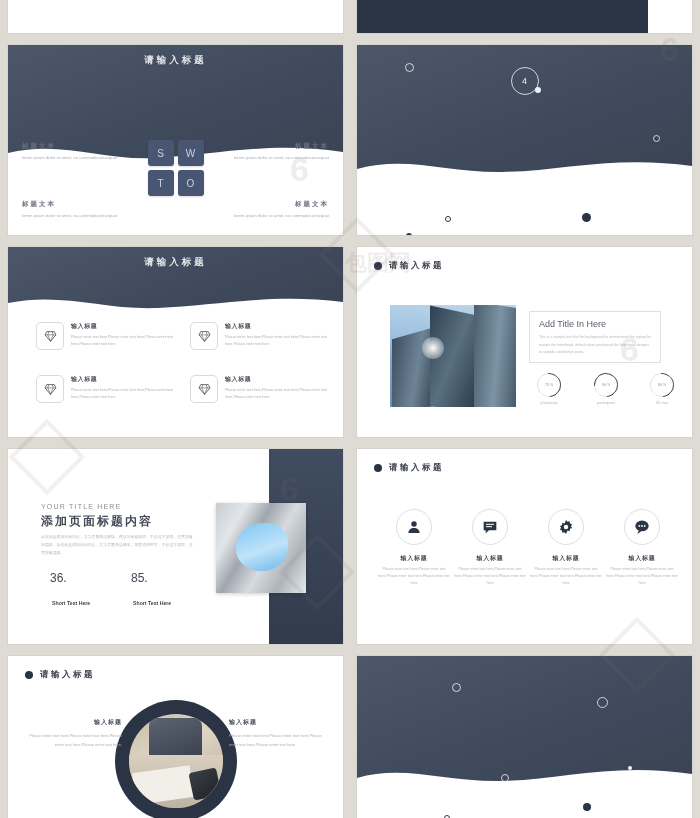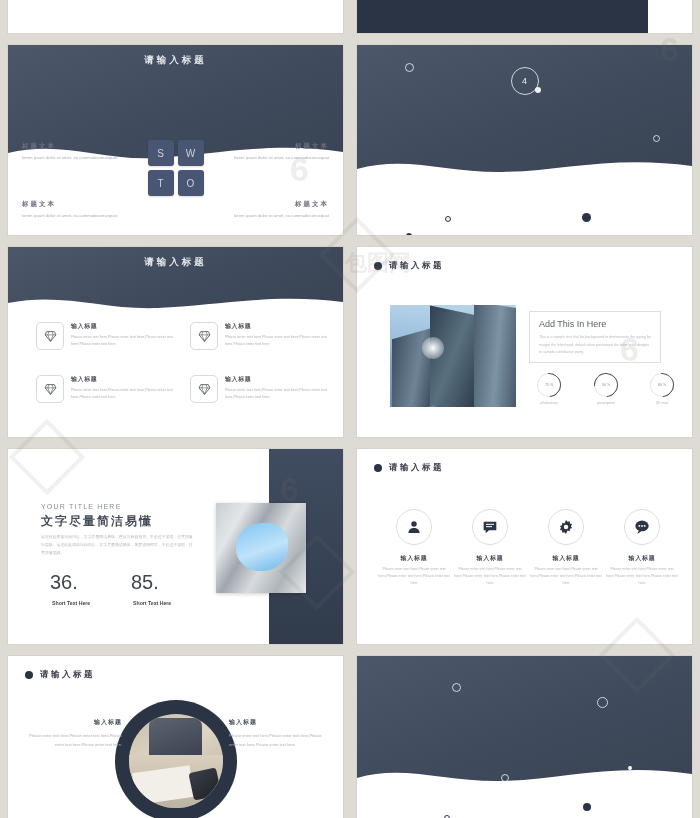--- a/index.html
+++ b/index.html
@@ -120,21 +120,21 @@
   }
   .ring-stat .rv{font-size:3.6px;color:#8d9199;transform:rotate(-40deg);}
   .ring-stat .rl{font-size:3.6px;color:#b2b5bc;}
 
   
   .darkpanel{position:absolute;right:0;top:0;width:22%;height:100%;
     background:linear-gradient(180deg,#404c60,#313b4c);}
   .ttl-eng{position:absolute;left:33px;top:54px;font-size:7px;color:#8a8f99;letter-spacing:1.2px;}
   .ttl-cn{position:absolute;left:33px;top:64px;font-size:12px;color:#444b57;letter-spacing:2px;font-weight:600;}
   .ttl-p{position:absolute;left:33px;top:84px;width:152px;font-size:3.9px;color:#b4b7be;line-height:2.1;}
-  .bignum{position:absolute;font-size:20px;color:#3f4650;font-weight:400;}
+  .bignum{position:absolute;font-size:12px;color:#3f4650;font-weight:400;}
   .bigsub{position:absolute;font-size:5.2px;color:#3f4650;font-weight:700;}
   .shot{position:absolute;overflow:hidden;box-shadow:0 1px 4px rgba(0,0,0,.2);}
   .shot .g1{position:absolute;inset:0;background:
      linear-gradient(120deg,#c9cdd2 0%,#e3e6e9 22%,#9fa6ad 40%,#d7dbde 58%,#aeb4ba 78%,#e8ebed 100%);}
   .shot .g2{position:absolute;left:22%;top:22%;width:58%;height:54%;border-radius:50% 40% 50% 45%;
      background:linear-gradient(160deg,#7fc6f2,#bfe3fa 55%,#6fb6e8);}
 
   
   .cir-item{position:absolute;width:74px;text-align:center;}
   .cir-item .cc{
@@ -308,21 +308,21 @@
 
     <div class="photo" style="left:33px;top:58px;width:126px;height:102px;">
       <div class="sky"></div>
       <div class="twr" style="left:2px;top:28px;width:44px;height:78px;transform:skewY(-16deg);"></div>
       <div class="twr" style="left:40px;top:6px;width:52px;height:100px;transform:skewY(12deg);background:linear-gradient(110deg,#2f3f51,#59707f 45%,#22303f);"></div>
       <div class="twr" style="left:84px;top:0px;width:46px;height:106px;transform:skewY(9deg);background:linear-gradient(95deg,#4a5d6e,#7c94a5 50%,#3c4d5d);"></div>
       <div style="position:absolute;left:32px;top:32px;width:22px;height:22px;border-radius:50%;background:radial-gradient(circle,#ffffff,rgba(255,255,255,0));"></div>
     </div>
 
     <div class="txtbox" style="left:172px;top:64px;width:132px;height:52px;">
-      <div class="h">Add This In Here</div>
+      <div class="h">Add Title In Here</div>
       <div class="p">This is a sample text that fits background to demonstrate the typing for margin the letterhead, default when positioned the letterhead designs to sample contribution party.</div>
     </div>
 
     <div class="ring-stat" style="left:172px;top:126px;">
       <div class="rc">
           <span class="rv">75 %</span>
         </div>
       <div class="rl">photoshop</div>
     </div>
     <div class="ring-stat" style="left:229px;top:126px;">
@@ -335,21 +335,21 @@
       <div class="rc">
           <span class="rv">80 %</span>
         </div>
       <div class="rl">3D max</div>
     </div>
   </div>
 
   <div class="slide">
     <div class="darkpanel"></div>
     <div class="ttl-eng">YOUR TITLE HERE</div>
-    <div class="ttl-cn">文字尽量简洁易懂</div>
+    <div class="ttl-cn">添加页面标题内容</div>
     <div class="ttl-p">请在此处添加详细内容，文字尽量简洁易懂，建议与标题相符，不必过于繁琐。注意段落间层级，请在此处添加详细内容，文字尽量简洁易懂，简要说明即可，不必过于繁琐，注意段落层级。</div>
 
     <div class="bignum" style="left:42px;top:122px;">36.</div>
     <div class="bigsub" style="left:44px;top:151px;">Short Text Here</div>
     <div class="bignum" style="left:123px;top:122px;">85.</div>
     <div class="bigsub" style="left:125px;top:151px;">Short Text Here</div>
 
     <div class="shot" style="left:208px;top:54px;width:90px;height:90px;">
       <div class="g1"></div>
       <div class="g2"></div>

